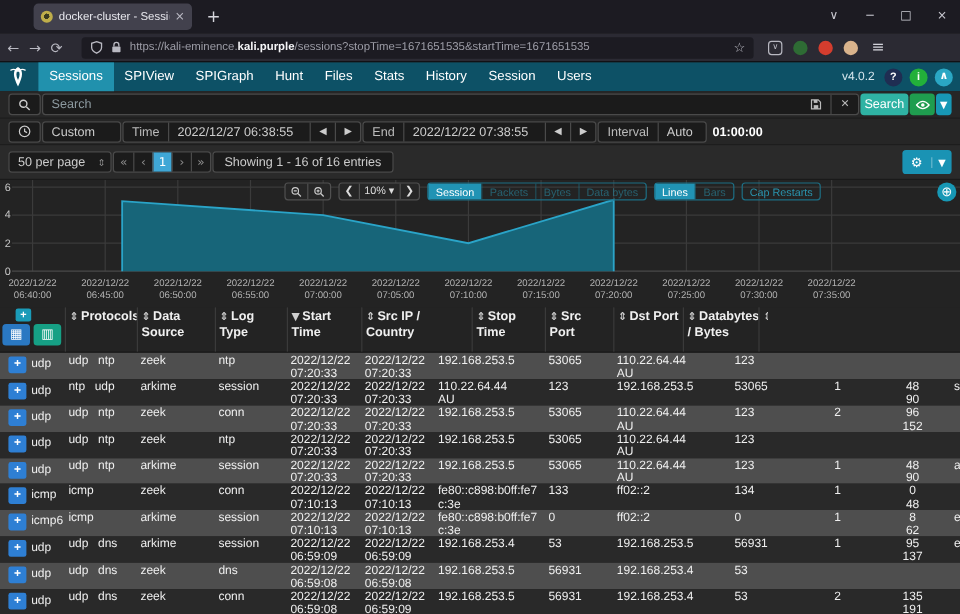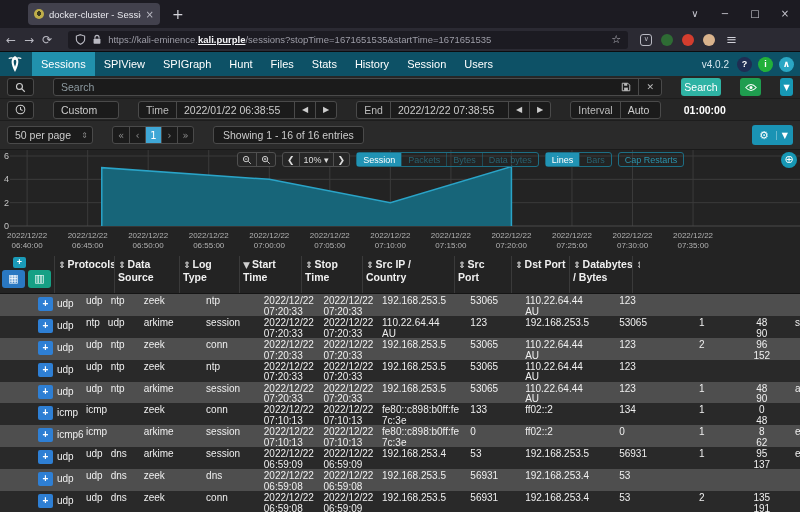--- a/index.html
+++ b/index.html
@@ -17,40 +17,40 @@
   .tab-close { color:#b9b9c3; font-size:10px; }
   .newtab { color:#d5d5dc; font-size:14px; margin-left:12px; }
   .wincontrols { margin-left:auto; display:flex; }
   .wincontrols span { width:30px; text-align:center; color:#c9c9d1; font-size:10px; line-height:28px; }
   .toolbar { height:24px; background:#2b2a33; display:flex; align-items:center; padding:0 6px; gap:8px;
     border-bottom:1px solid #0c0c0e; }
   .navbtn { color:#b9b9c2; font-size:12px; line-height:1; }
   .urlbar { flex:1; max-width:560px; margin-left:8px; height:18px; background:#1c1b22; border-radius:3px;
     display:flex; align-items:center; padding:0 7px; gap:6px; }
   .urltext { font-size:9.5px; color:#9d9da7; white-space:nowrap; overflow:hidden; flex:1; }
-  .urltext .host { color:#f5f5f7; font-weight:bold;text-decoration:underline; }
+  .urltext .host { color:#f5f5f7; font-weight:bold; }
   .star { color:#b9b9c2; font-size:11px; }
   .extrow { display:flex; align-items:center; gap:9px; margin-left:4px; }
   .ext { width:12px; height:12px; border-radius:50%; }
   .ext.sq { border-radius:3px; border:1.4px solid #b9b9c2; background:transparent; color:#b9b9c2; font-size:7px; text-align:center; line-height:9px; }
   .menu { color:#d2d2da; font-size:13px; margin-left:2px; }
 
   
   .navbar { height:24px; background:#0d5166; display:flex; align-items:center; padding:0 6px; }
   .logo { width:18px; height:18px; margin-right:8px; flex:0 0 auto; }
   .nav-item { color:#fff; font-size:11px; padding:0 9px; line-height:24px; height:24px; }
   .nav-item.active { background:#2191ad; }
   .nav-right { margin-left:auto; display:flex; align-items:center; gap:6px; }
   .version { color:#d7e7ee; font-size:10px; margin-right:2px; }
   .circ { width:15px; height:15px; border-radius:50%; color:#fff; font-size:9px; font-weight:bold;
     text-align:center; line-height:15px; }
   .c-help { background:#1f2d52; } .c-health { background:#22b03a; } .c-collapse { background:#2aa7c4; }
 
   
-  .ctlrow { display:flex; align-items:center; padding:0 7px; gap:19px; background:#262626; }
+  .ctlrow { display:flex; align-items:center; padding:0 7px; gap:1px; background:#262626; }
   .searchrow { height:23px; border-bottom:1px solid #1d1d1d; }
   .box { height:18px; background:#1b1b1b; border:1px solid #4a4a4a; border-radius:3px;
     display:flex; align-items:center; color:#ccc; font-size:10.5px; }
   .box .seg { padding:0 7px; height:100%; display:flex; align-items:center; }
   .box .seg + .seg { border-left:1px solid #4a4a4a; }
   .iconbox { width:27px; justify-content:center; }
   .searchbar { flex:1; }
   .searchbar input { flex:1; background:transparent; border:none; outline:none; color:#ddd;
     font-size:10.5px; padding:0 7px; font-family:inherit; }
   .searchbar input::placeholder { color:#8d9aa0; }
@@ -92,21 +92,21 @@
     font-size:10.5px; font-weight:bold; color:#f0f0f0; }
   .th { padding:2px 3px; line-height:1.2; border-left:1px solid #3a3a3a; overflow:hidden; }
   .th .sort { color:#cfcfcf; font-size:9px; margin-right:2px; }
   .th0 { position:relative; border-left:none; }
   .mini-add { position:absolute; top:1px; left:13px; width:13px; height:11px; background:#1a9bb8;
     border-radius:2px; color:#fff; font-size:9px; line-height:10px; text-align:center; }
   .sqbtn { position:absolute; top:14px; width:23px; height:18px; border-radius:3px; color:#fff;
     font-size:11px; text-align:center; line-height:17px; }
   .b-grid { left:2px; background:#2a78c2; }
   .b-cols { left:28px; background:#16a085; }
-  .trow { display:flex; height:21.9px; overflow:hidden; font-size:10px; color:#efefef; line-height:1.08;padding-left:31px; }
+  .trow { display:flex; height:21.9px; overflow:hidden; font-size:10px; color:#efefef; line-height:1.08; }
   .trow.light { background:#4e4e4e; }
   .trow.dark { background:#292929; }
   .td { padding:2px 3px; overflow:hidden; word-break:break-all; }
   .td.ctr { text-align:center; }
   .plus { display:inline-block; width:15px; height:14px; background:#2e7fd4; border-radius:2px;
     color:#fff; font-size:10px; font-weight:bold; text-align:center; line-height:13px; margin:1px 4px 0 4px; }
   .proto-tag { margin-right:8px; }
 </style>
 </head>
 <body>
@@ -209,21 +209,21 @@
       <svg width="11" height="11" viewBox="0 0 16 16">
         <circle cx="8" cy="8" r="6.3" fill="none" stroke="#ccc" stroke-width="1.5"></circle>
         <path d="M8 4.5 V8 L11 9.5" fill="none" stroke="#ccc" stroke-width="1.5"></path>
       </svg>
     </div>
     <div class="box" style="width:66px">
       <span class="seg">Custom</span>
     </div>
     <div class="box">
       <span class="seg lbl">Time</span>
-      <span class="seg" style="width:118px">2022/01/22 06:38:55</span>
+      <span class="seg" style="width:118px">2022/12/27 06:38:55</span>
       <span class="seg ico" style="font-size:8px">◀</span>
       <span class="seg ico" style="font-size:8px">▶</span>
     </div>
     <div class="box">
       <span class="seg lbl">End</span>
       <span class="seg" style="width:118px">2022/12/22 07:38:55</span>
       <span class="seg ico" style="font-size:8px">◀</span>
       <span class="seg ico" style="font-size:8px">▶</span>
     </div>
     <div class="box">
@@ -336,22 +336,22 @@
   <div class="thead" id="thead">
     <div class="th th0" style="width:54px">
       <span class="mini-add">+</span>
       <span class="sqbtn b-grid ico">▦</span>
       <span class="sqbtn b-cols ico">▥</span>
     </div>
   <div class="th" style="width: 60px;"><span class="sort ico">⇕</span><span>Protocols</span></div>
       <div class="th" style="width: 65px;"><span class="sort ico">⇕</span><span>Data Source</span></div>
       <div class="th" style="width: 60px;"><span class="sort ico">⇕</span><span>Log Type</span></div>
       <div class="th" style="width: 62px;"><span class="sort ico">▼</span><span>Start Time</span></div>
+      <div class="th" style="width: 92px;"><span class="sort ico">⇕</span><span>Src IP / Country</span></div>
       <div class="th" style="width: 61px;"><span class="sort ico">⇕</span><span>Stop Time</span></div>
-      <div class="th" style="width: 92px;"><span class="sort ico">⇕</span><span>Src IP / Country</span></div>
       <div class="th" style="width: 57px;"><span class="sort ico">⇕</span><span>Src Port</span></div>
       <div class="th" style="width: 58px;"><span class="sort ico">⇕</span><span>Dst Port</span></div>
       <div class="th" style="width: 63px;"><span class="sort ico">⇕</span><span>Databytes / Bytes</span></div>
       <div class="th" style="width: 8px;"><span class="sort ico">⇕</span></div>
     </div>
   <div id="tbody">
       <div class="trow light">
         <div class="td" style="width: 54px; white-space: nowrap;"><span class="plus">+</span><span>udp</span></div>
         <div class="td" style="width: 60px;"><span class="proto-tag">udp</span><span class="proto-tag">ntp</span></div>
         <div class="td" style="width: 65px;">zeek</div>

